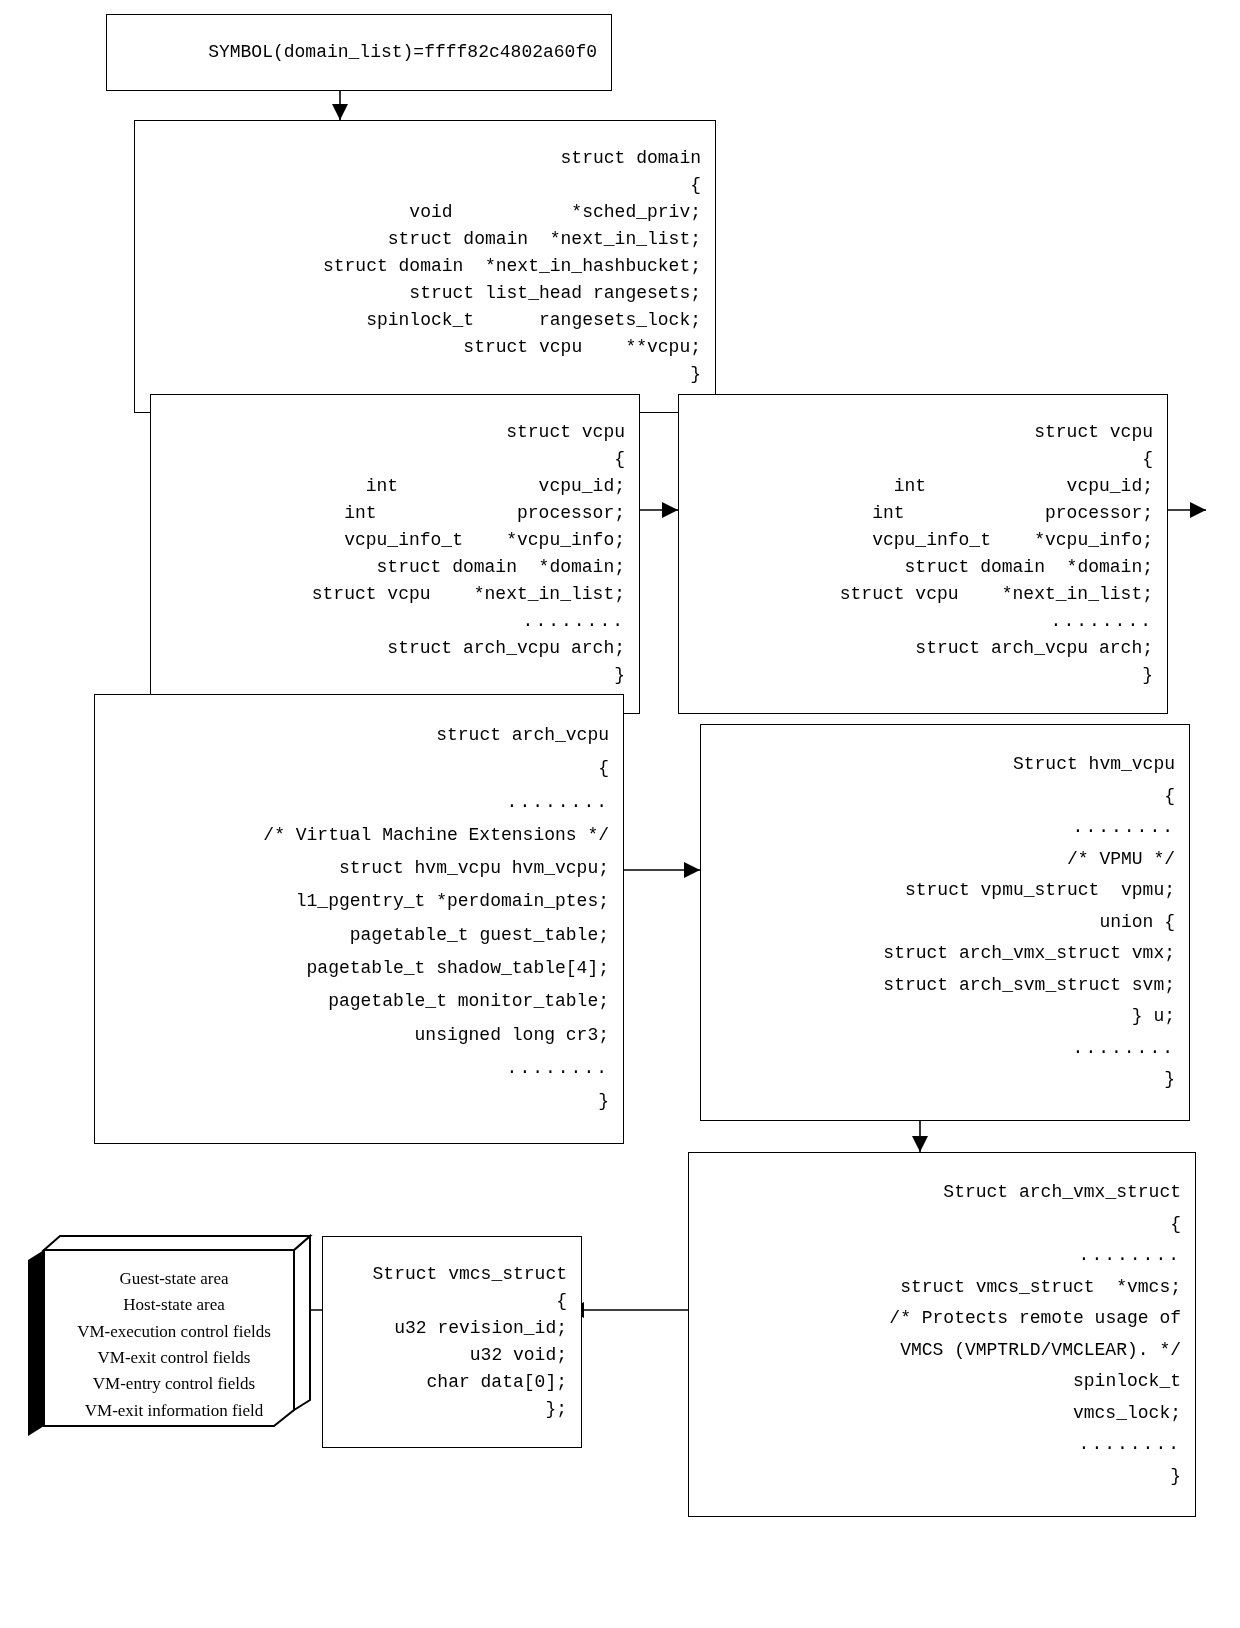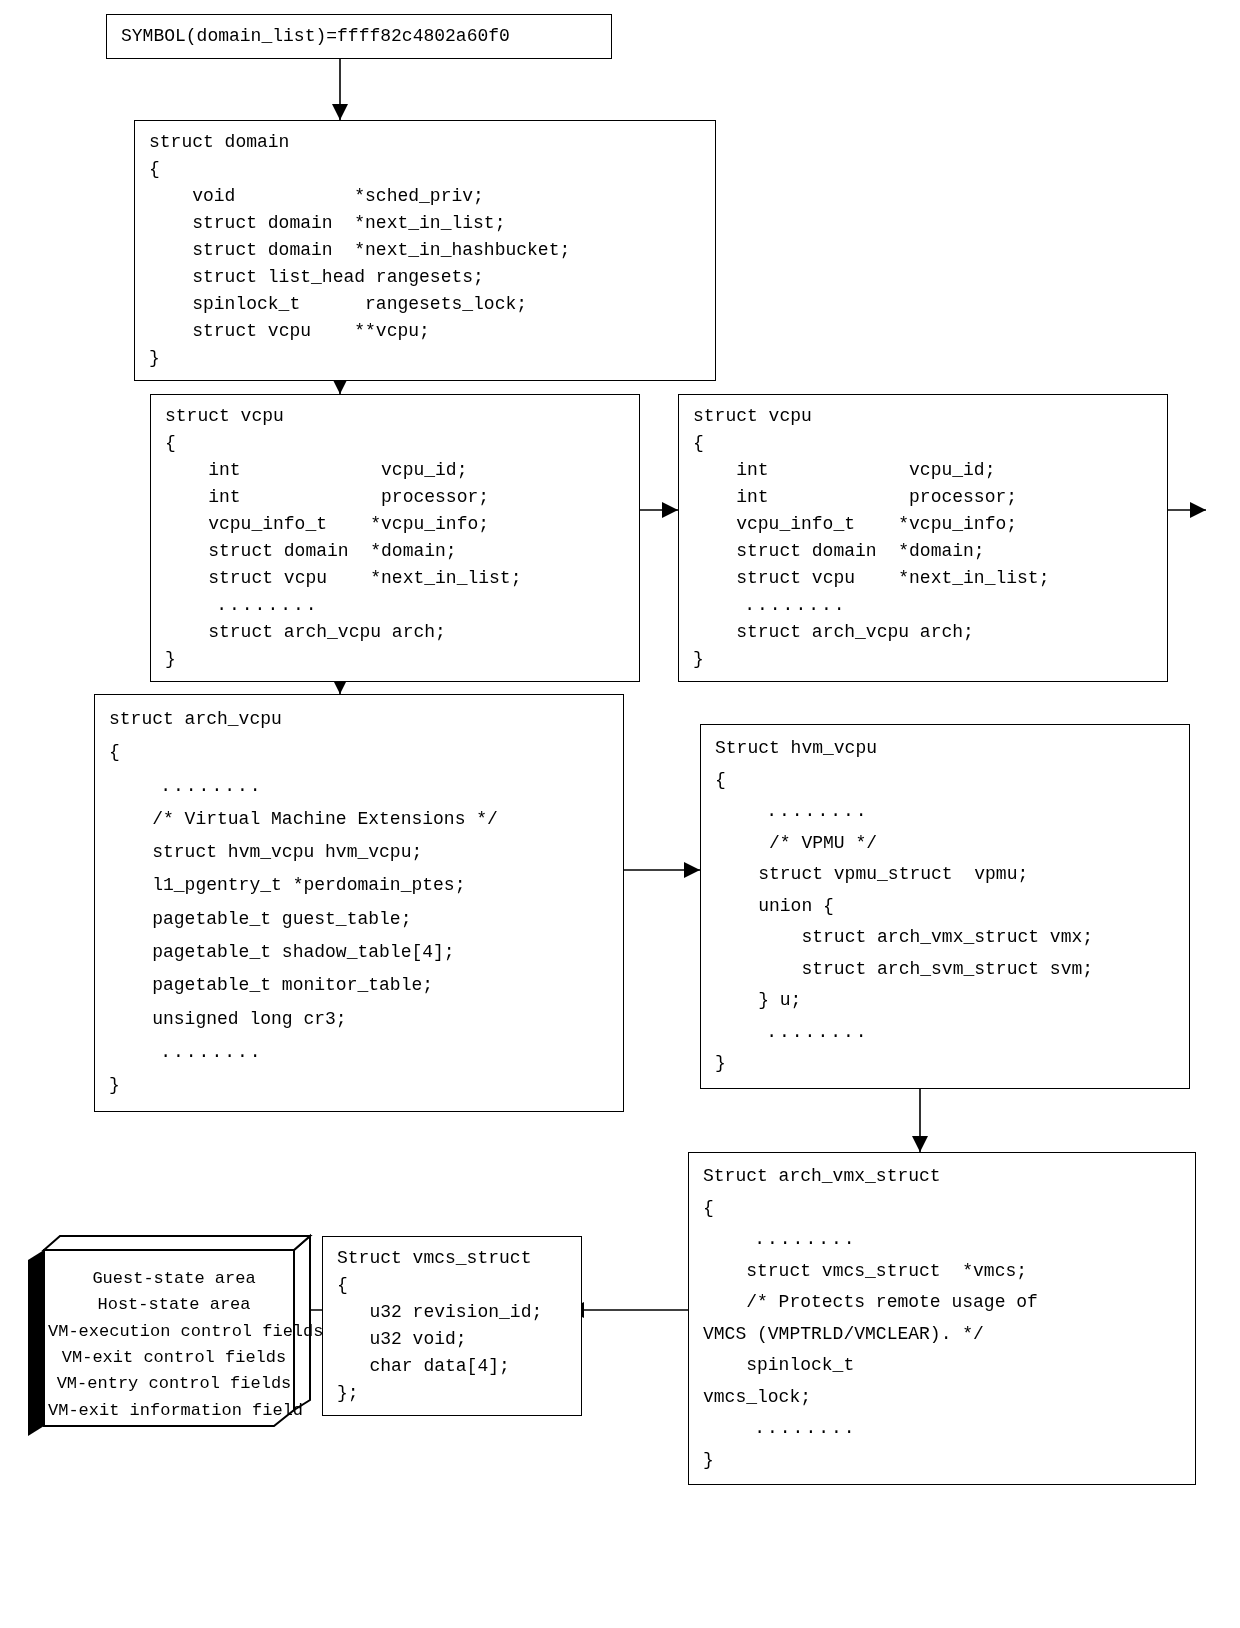--- a/index.html
+++ b/index.html
@@ -9,35 +9,36 @@
     font-size: 18px;
     background: #fff;
     width: 1240px;
     height: 1628px;
     position: relative;
   }
   .box {
     position: absolute;
     border: 1.5px solid #000;
     background: #fff;
-    padding: 8px 14px;
+    padding: 24px 14px;
     white-space: pre;
     line-height: 1.5;
+    text-align: right;
   }
   .u { }
   .dots { letter-spacing: 2px; }
   svg.arrows {
     position: absolute;
     left: 0; top: 0;
     width: 1240px; height: 1628px;
     pointer-events: none;
   }
   .vmcs-label {
     position: absolute;
-    font-family: Liberation Mono, monospace;
+    font-family: Liberation Serif, serif;
     font-size: 17px;
     line-height: 1.55;
     text-align: center;
     white-space: pre;
   }
   #vmcs-3d {
     position: absolute;
   }
 </style>
 </head>
@@ -80,13 +81,13 @@
 VM-entry control fields
 VM-exit information field</div>
 
 <div class="box" style="left: 106px; top: 14px; width: 476px;"><div>SYMBOL(domain_list)=ffff82c4802a60f0</div></div>
 <div class="box" style="left: 134px; top: 120px; width: 552px;"><div>struct domain</div><div>{</div><div>    void           *sched_priv;</div><div>    struct domain  *next_in_list;</div><div>    struct domain  *next_in_hashbucket;</div><div>    struct list_head rangesets;</div><div>    spinlock_t      rangesets_lock;</div><div>    <span class="u">struct vcpu    **vcpu;</span></div><div>}</div></div>
 <div class="box" style="left: 150px; top: 394px; width: 460px;"><div>struct vcpu</div><div>{</div><div>    int             vcpu_id;</div><div>    int             processor;</div><div>    vcpu_info_t    *vcpu_info;</div><div>    struct domain  *domain;</div><div>    <span class="u">struct vcpu    *next_in_list</span>;</div><div class="dots">    ........</div><div>    <span class="u">struct arch_vcpu arc</span>h;</div><div>}</div></div>
 <div class="box" style="left: 678px; top: 394px; width: 460px;"><div>struct vcpu</div><div>{</div><div>    int             vcpu_id;</div><div>    int             processor;</div><div>    vcpu_info_t    *vcpu_info;</div><div>    struct domain  *domain;</div><div>    <span class="u">struct vcpu    *next_in_list</span>;</div><div class="dots">    ........</div><div>    <span class="u">struct arch_vcpu arc</span>h;</div><div>}</div></div>
 <div class="box" style="left: 94px; top: 694px; width: 500px; line-height: 1.85;"><div>struct arch_vcpu</div><div>{</div><div class="dots">    ........</div><div>    /* Virtual Machine Extensions */</div><div>    <span class="u">struct hvm_vcpu hvm_vcpu;</span></div><div>    l1_pgentry_t *perdomain_ptes;</div><div>    pagetable_t guest_table;</div><div>    pagetable_t shadow_table[4];</div><div>    pagetable_t monitor_table;</div><div>    <span class="u">unsigned long cr3;</span></div><div class="dots">    ........</div><div>}</div></div>
 <div class="box" style="left: 700px; top: 724px; width: 460px; line-height: 1.75;"><div>Struct hvm_vcpu</div><div>{</div><div class="dots">    ........</div><div>     /* VPMU */</div><div>    struct vpmu_struct  vpmu;</div><div>    union {</div><div>        <span class="u">struct arch_vmx_struct vmx;</span></div><div>        struct arch_svm_struct svm;</div><div>    } u;</div><div class="dots">    ........</div><div>}</div></div>
 <div class="box" style="left: 688px; top: 1152px; width: 478px; line-height: 1.75;"><div>Struct arch_vmx_struct</div><div>{</div><div class="dots">    ........</div><div>    <span class="u">struct vmcs_struct  *vmcs;</span></div><div>    /* Protects remote usage of</div><div>VMCS (VMPTRLD/VMCLEAR). */</div><div>    spinlock_t</div><div>vmcs_lock;</div><div class="dots">    ........</div><div>}</div></div>
-<div class="box" style="left: 322px; top: 1236px; width: 230px;"><div>Struct vmcs_struct</div><div>{</div><div>   <span class="u">u32 revision_id;</span></div><div>   u32 void;</div><div>   <span class="u">char data[4];</span></div><div>};</div></div>
+<div class="box" style="left: 322px; top: 1236px; width: 230px;"><div>Struct vmcs_struct</div><div>{</div><div>   <span class="u">u32 revision_id;</span></div><div>   u32 void;</div><div>   <span class="u">char data[0];</span></div><div>};</div></div>
 
 </body></html>

